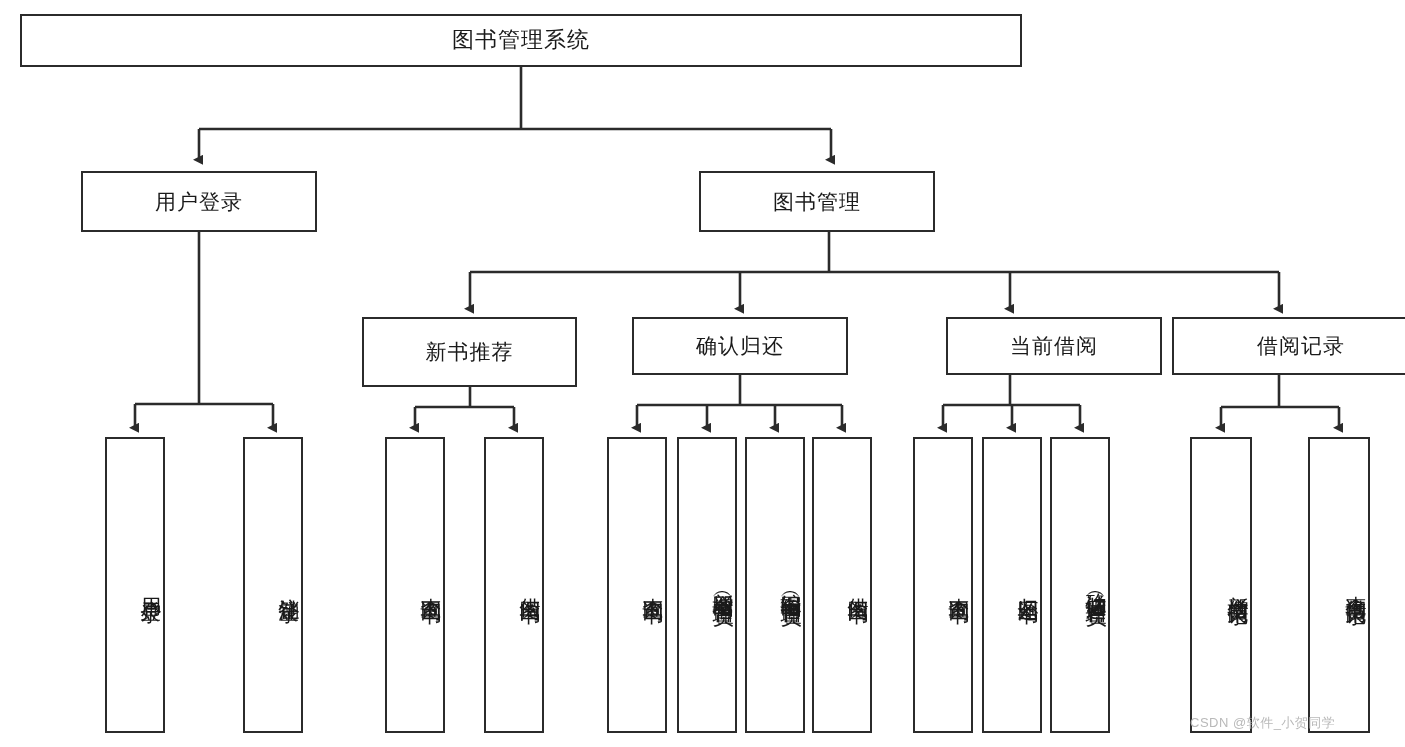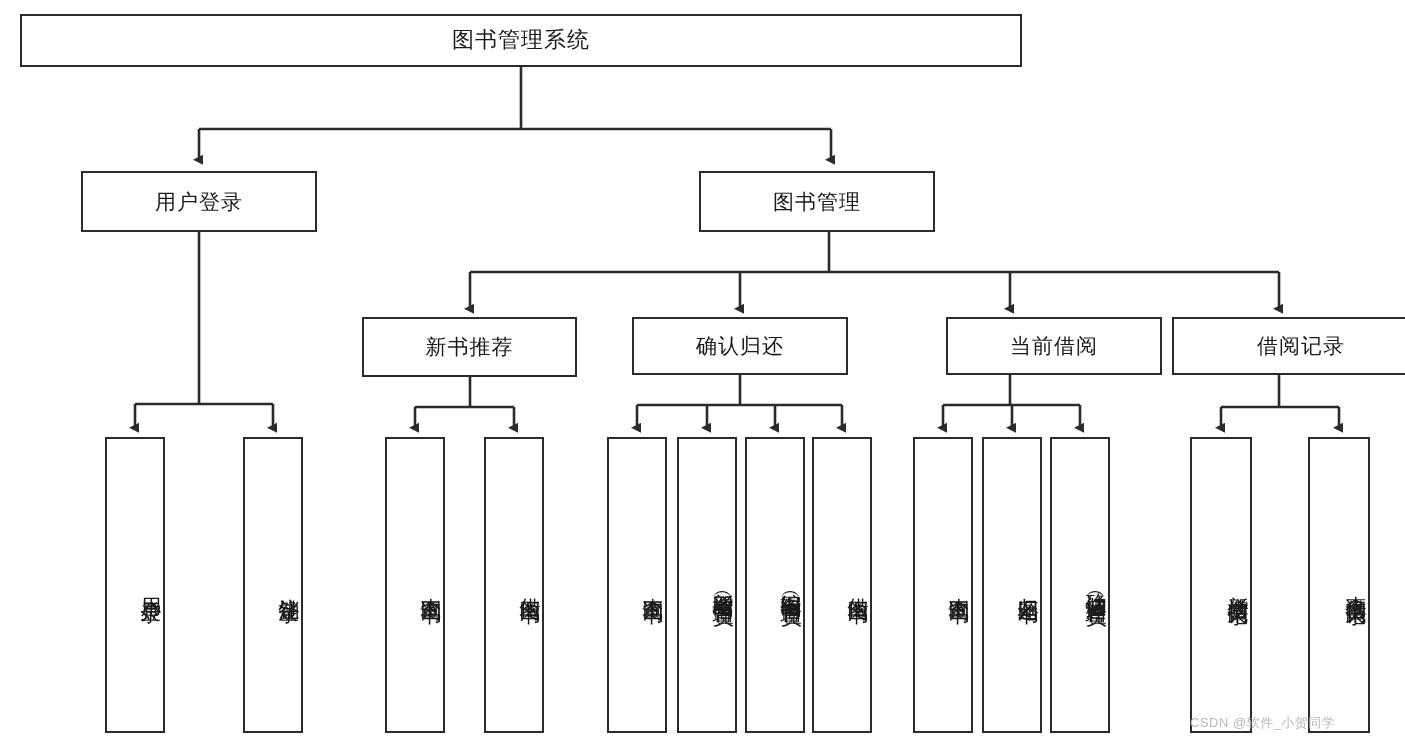--- a/index.html
+++ b/index.html
@@ -127,21 +127,21 @@
     <span>图书管理系统</span>
   </div>
 
   <div class="node horizontal" style="left:81px; top:171px; width:236px; height:61px;">
     <span>用户登录</span>
   </div>
   <div class="node horizontal" style="left:699px; top:171px; width:236px; height:61px;">
     <span>图书管理</span>
   </div>
 
-  <div class="node horizontal" style="left:362px; top:317px; width:215px; height:60px;">
+  <div class="node horizontal" style="left:362px; top:317px; width:215px; height:70px;">
     <span>新书推荐</span>
   </div>
   <div class="node horizontal" style="left:632px; top:317px; width:216px; height:58px;">
     <span>确认归还</span>
   </div>
   <div class="node horizontal" style="left:946px; top:317px; width:216px; height:58px;">
     <span>当前借阅</span>
   </div>
   <div class="node horizontal" style="left:1172px; top:317px; width:258px; height:58px;">
     <span>借阅记录</span>

